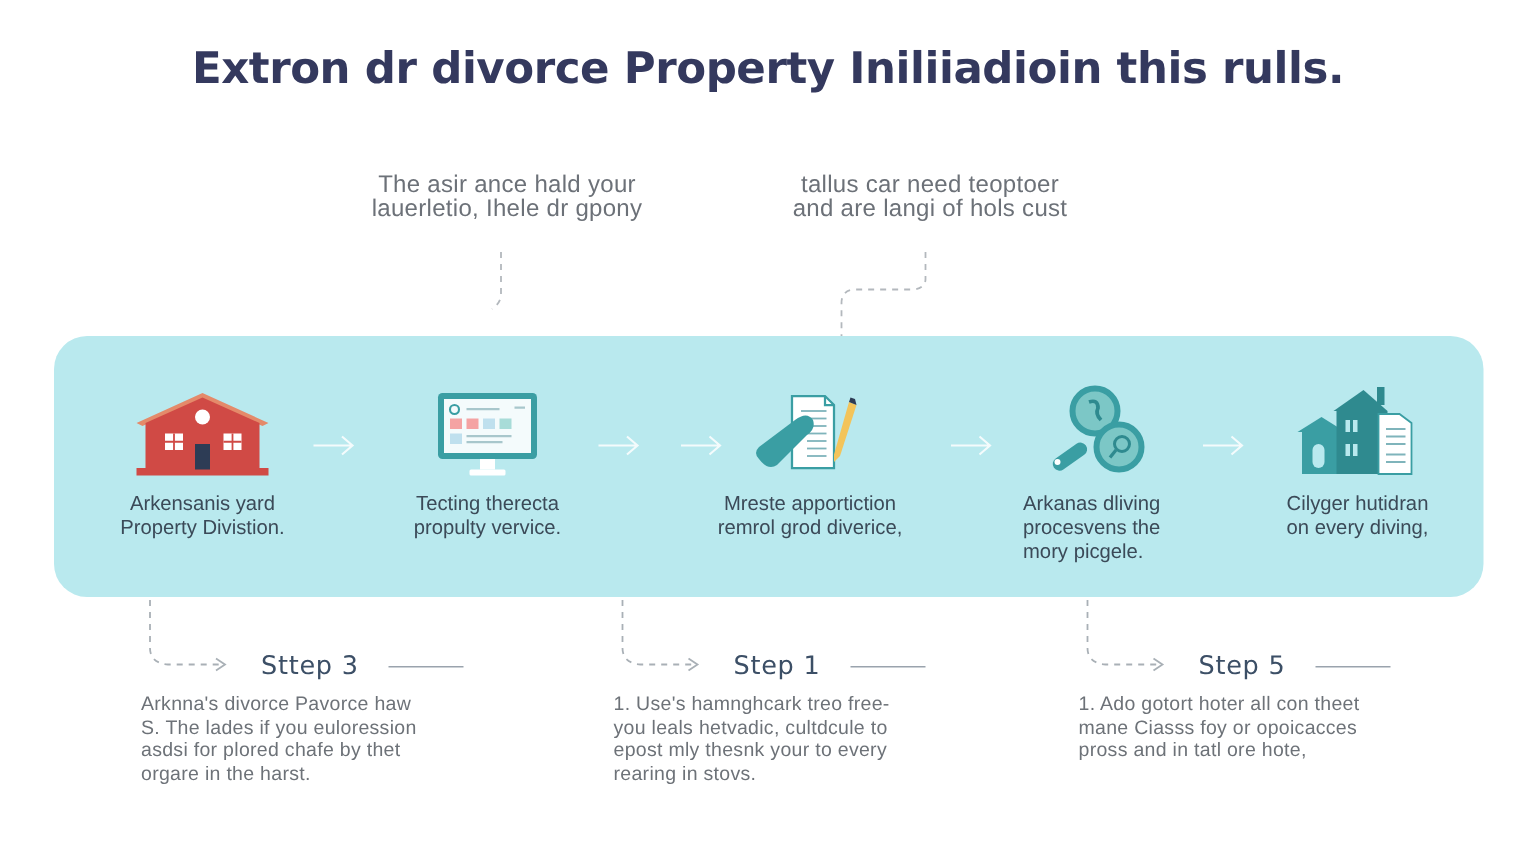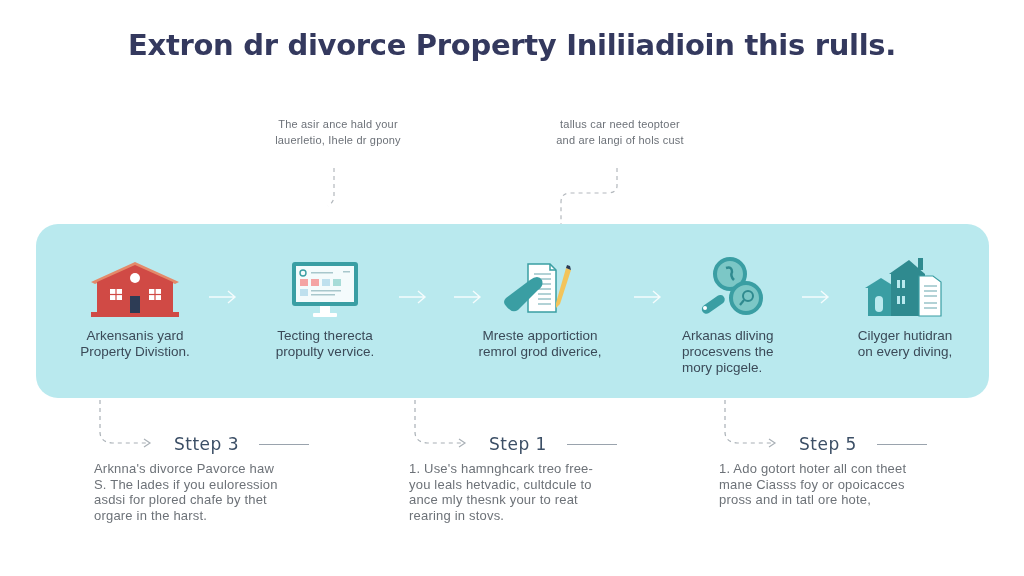--- a/index.html
+++ b/index.html
@@ -6,21 +6,21 @@
     html, body { width: 1024px; height: 576px; background: #ffffff; overflow: hidden; }
     body { position: relative; font-family: "Liberation Sans", "DejaVu Sans", sans-serif; color: #3a4150; }
 
     .title {
       position: absolute; left: 0; top: 28px; width: 1024px; text-align: center;
       font-family: "DejaVu Sans", sans-serif; font-weight: bold; font-size: 29px;
       color: #34395e; letter-spacing: -0.3px;
     }
 
     .callout {
-      position: absolute; text-align: center; font-size: 11px; line-height: 16px;
+      position: absolute; text-align: center; font-size: 16px; line-height: 16px;
       color: #6c7178; letter-spacing: 0.2px;
     }
     .callout.c1 { left: 226px; top: 116px; width: 224px; }
     .callout.c2 { left: 508px; top: 116px; width: 224px; }
 
     .connector { position: absolute; }
 
     .band {
       position: absolute; left: 36px; top: 224px; width: 953px; height: 174px;
       background: #b9e9ee; border-radius: 22px;
@@ -233,21 +233,21 @@
     <path d="M6 0 V32 Q6 42 18 43 H52" fill="none" stroke="#a9b0b6" stroke-width="1.2" stroke-dasharray="4 4"></path>
     <path d="M50 39 L56 43 L50 47" fill="none" stroke="#a9b0b6" stroke-width="1.2"></path>
   </svg>
   <div class="head">
     <span class="step-label">Step 1</span>
     <span class="rule"></span>
   </div>
   <div class="body">
     <div>1. Use's hamnghcark treo free-</div>
     <div>you leals hetvadic, cultdcule to</div>
-    <div>ance mly thesnk your to reat</div>
+    <div>epost mly thesnk your to every</div>
     <div>rearing in stovs.</div>
   </div>
 </div>
 
 <div class="step st2">
   <svg class="dash" width="80" height="50">
     <path d="M6 0 V32 Q6 42 18 43 H52" fill="none" stroke="#a9b0b6" stroke-width="1.2" stroke-dasharray="4 4"></path>
     <path d="M50 39 L56 43 L50 47" fill="none" stroke="#a9b0b6" stroke-width="1.2"></path>
   </svg>
   <div class="head">

